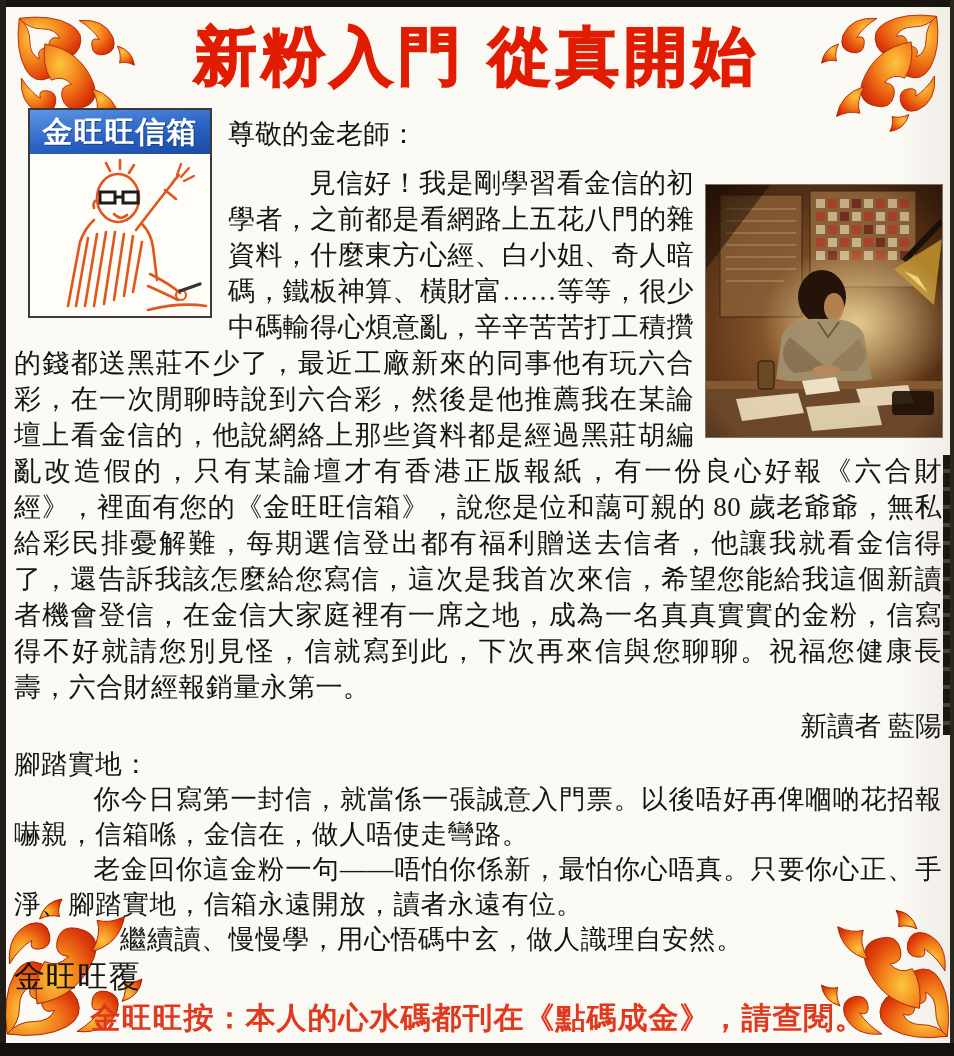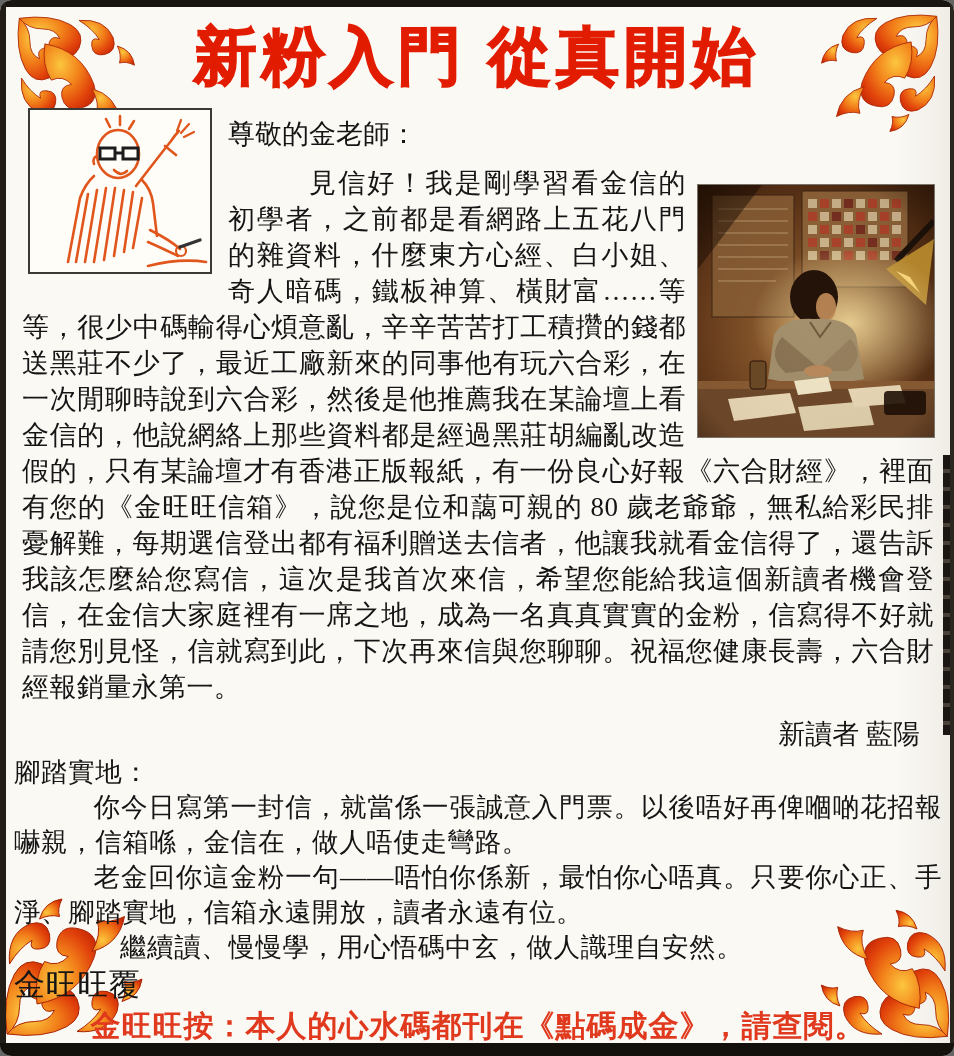--- a/index.html
+++ b/index.html
@@ -2,21 +2,20 @@
 <html><head>
 <meta charset="utf-8">
 <style>
   html,body{margin:0;padding:0;background:#666;}
   .page{
     position:relative;width:954px;height:1056px;margin:0 auto;
     background:linear-gradient(90deg,#fbf9f4 0%,#fbf9f4 94%,#efece6 100%);
     overflow:hidden;
     font-family:"Liberation Serif","DejaVu Serif",serif;
     color:#151515;
-    border-radius:12px;
   }
   
   .frame-top{position:absolute;top:0;left:0;right:0;height:7px;background:#18140f;z-index:3}
   .frame-left{position:absolute;top:0;left:0;bottom:0;width:6px;background:#221d17;z-index:3}
   .frame-right{position:absolute;top:0;right:0;bottom:0;width:4px;background:#2a2620;z-index:3}
   .frame-bottom{position:absolute;bottom:0;left:0;right:0;height:13px;background:#14100c;z-index:3}
   .spine-strip{position:absolute;right:4px;top:455px;width:7px;height:280px;background:repeating-linear-gradient(180deg,#1c1712 0 14px,#4a4238 14px 18px);z-index:2}
 
   
   .orn{position:absolute;z-index:0}
@@ -40,27 +39,27 @@
     height:44px;line-height:44px;text-align:center;
     background:linear-gradient(172deg,#5e95e6 0%,#2a63c4 55%,#1b4ba2 100%);
     color:#fff;font-weight:bold;font-size:30px;letter-spacing:1px;
     font-family:"Liberation Sans","DejaVu Sans",sans-serif;
     text-shadow:1px 1px 0 #16408c;
   }
   .logo-figure{height:162px;background:#fffdf8}
   .logo-figure svg{display:block;width:100%;height:100%}
 
   .salutation{margin:12px;font-size:27px;line-height:37px}
-  .letter-body{margin:8px;font-size:27px;line-height:36px;text-align:justify;text-indent:3em;letter-spacing:.4px}
+  .letter-body{margin:0;font-size:27px;line-height:36px;text-align:justify;text-indent:3em;letter-spacing:.4px}
   .photo-float{
     float:right;width:236px;height:252px;margin:20px 0 10px 12px;display:block;
     box-shadow:0 0 0 1px #7a736a;
   }
   .photo-float svg{display:block;width:100%;height:100%}
-  .letter-sig{margin:0;text-align:right;font-size:27px;line-height:42px;padding-right:22px}
+  .letter-sig{margin:0;text-align:right;font-size:27px;line-height:42px;}
 
   .reply{font-size:26.5px;line-height:35px;letter-spacing:.6px}
   .reply p{margin:0;text-align:justify}
   .reply .reply-salutation{text-indent:0}
   .reply .indent{text-indent:3em}
   .reply .indent-deep{text-indent:4em}
   .reply-sig{margin:0;text-align:right;padding-right:84px;font-size:31px;line-height:40px}
 
   .footer-note{
     margin:2px 0 0 0;text-align:center;
@@ -112,20 +111,21 @@
       <use href="#orn-g"></use>
     </svg>
 
   <div class="masthead">
     <h1>新粉入門 從真開始</h1>
   </div>
 
   <div class="content">
 
     <div class="logo-box">
+      <div class="logo-banner">金旺旺信箱</div>
       <div class="logo-figure">
         <svg viewBox="0 0 180 162">
           <g stroke="#e0561c" stroke-width="2.6" fill="none" stroke-linecap="round">
             <ellipse cx="88" cy="44" rx="21" ry="24"></ellipse>
             <path d="M80,17 l-4,-8 M90,15 l0,-9 M99,19 l5,-8"></path>
             <path d="M67,46 q-5,2 -3,8"></path>
             <path d="M84,60 q7,7 13,1"></path>
             <path d="M106,76 Q126,50 141,31 Q145,25 149,21"></path>
             <path d="M135,36 l11,9"></path>
             <path d="M64,66 Q55,74 50,88 L38,152"></path>

